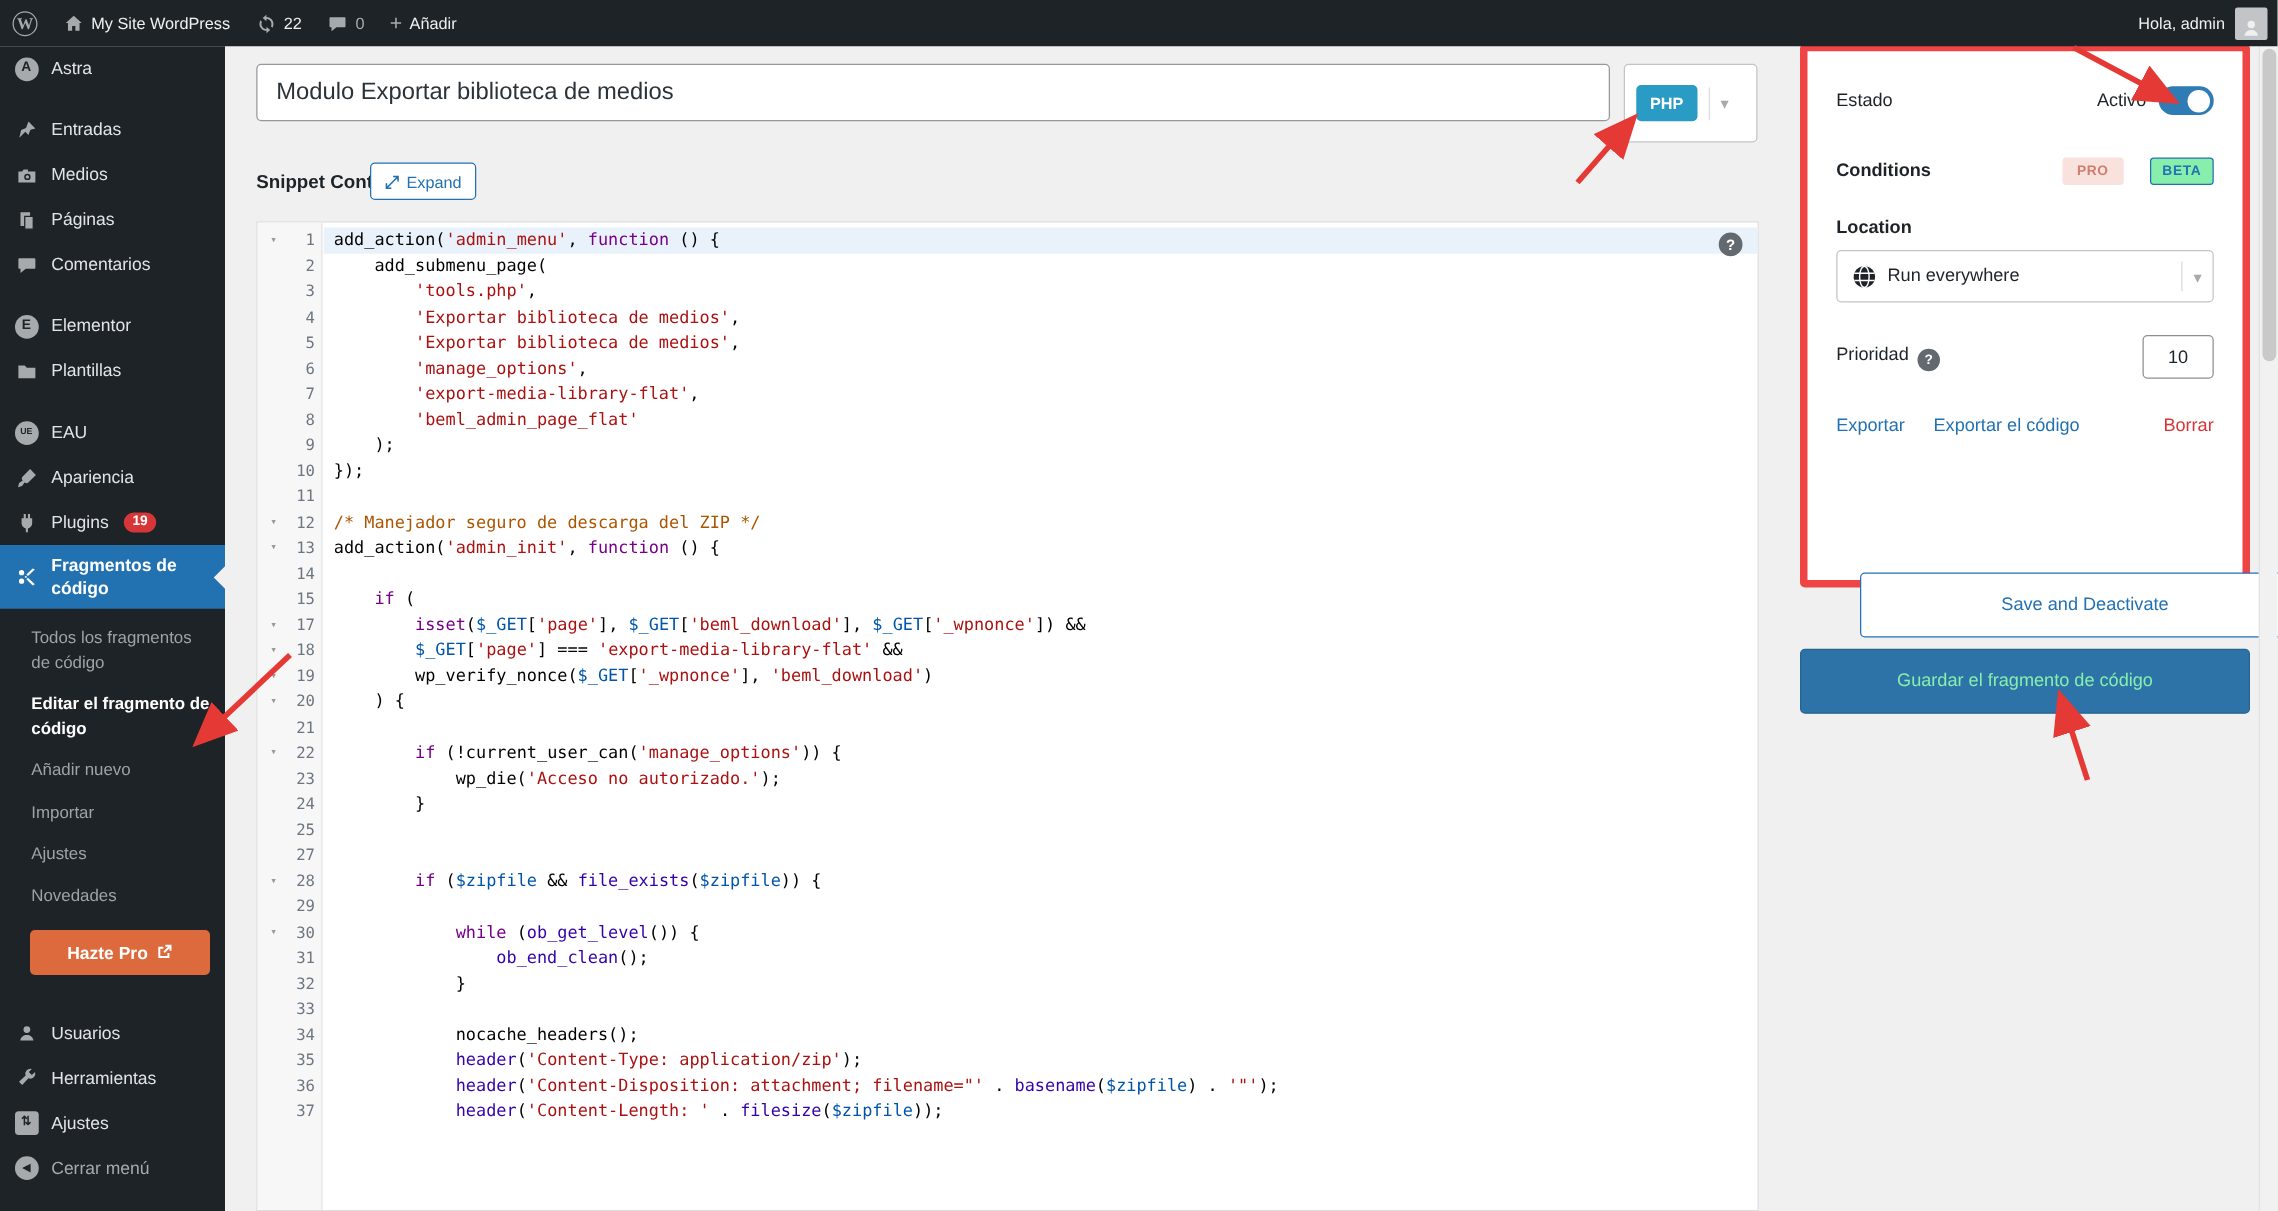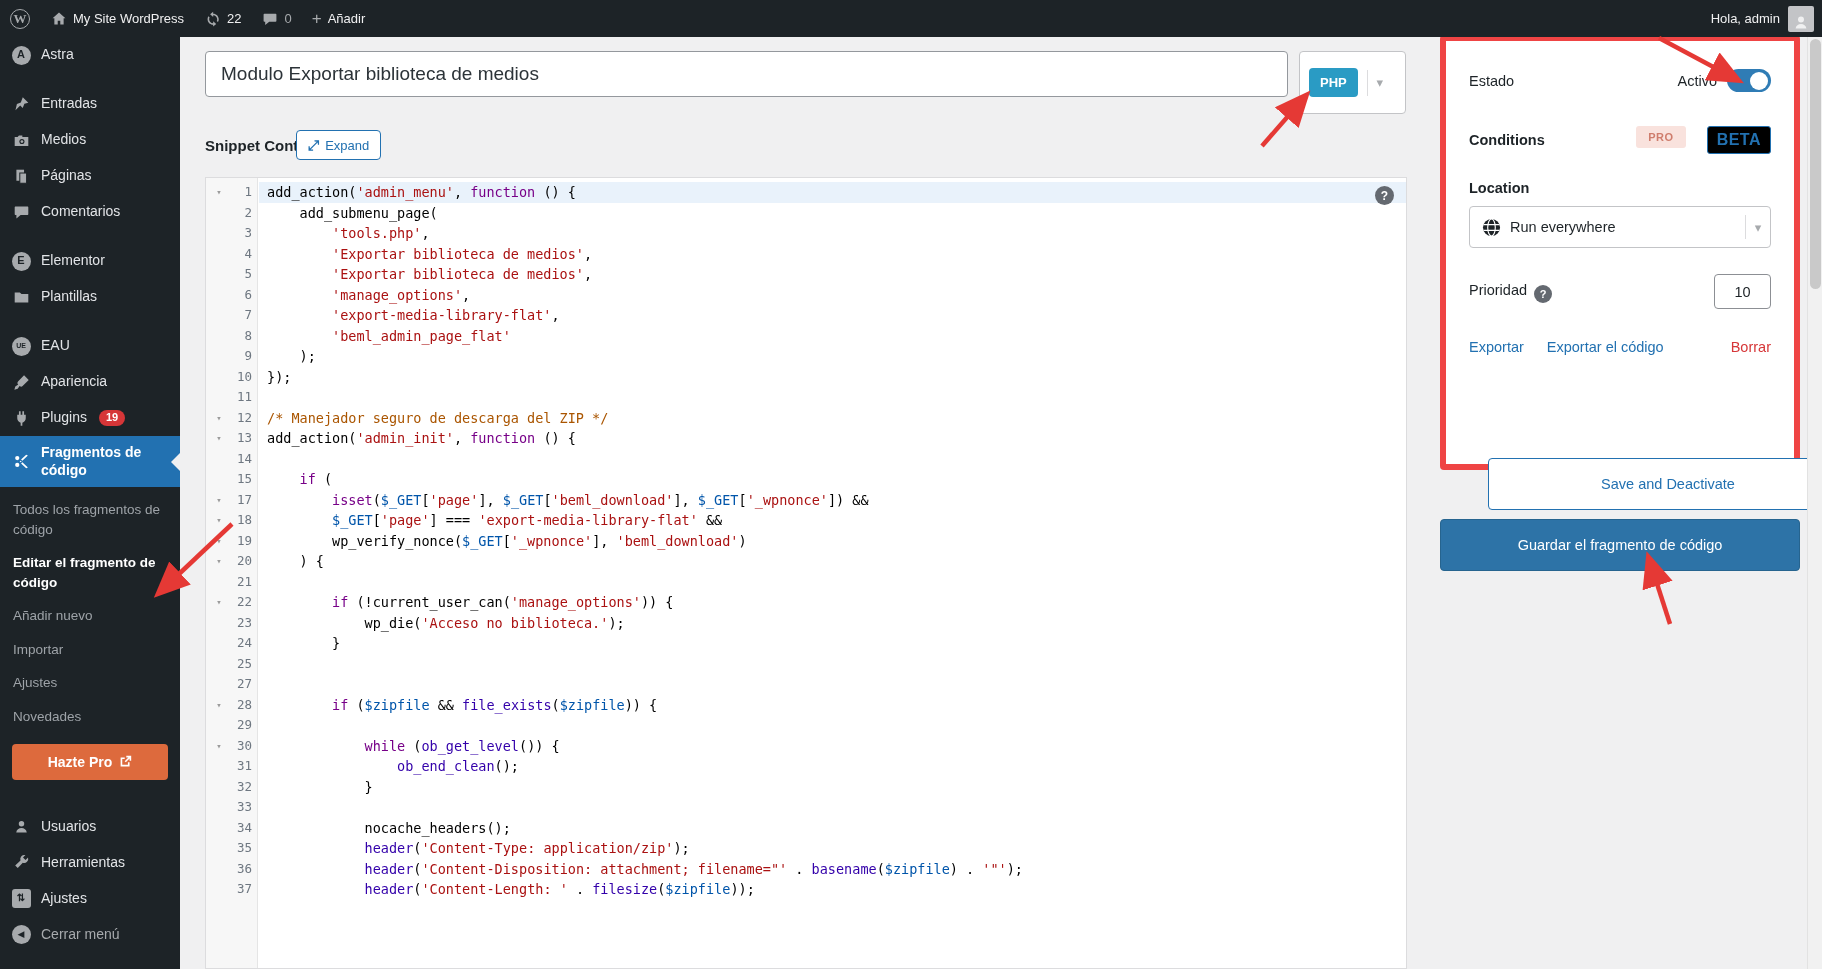--- a/index.html
+++ b/index.html
@@ -24,21 +24,21 @@
   .side-item .s-icon svg { width:17px; height:17px; fill:currentColor; }
   .side-item .s-label { color:#e2e4e7; }
   .side-item.gap { margin-top:13px; }
   .side-item.active { background:#2271b1; }
   .side-item.active .s-label { color:#fff; font-weight:bold; }
   .side-item.active .s-icon { color:#fff; }
   .side-item.active::after { content:''; position:absolute; right:0; top:50%; margin-top:-9px; border:9px solid transparent; border-right-color:#f0f0f1; }
   .circle-ic { width:19px; height:19px; border-radius:50%; background:#a7aaad; color:#1d2327; display:flex; align-items:center; justify-content:center; font-weight:bold; font-size:11px; }
   .circle-ic.small-txt { font-size:7px; letter-spacing:0; }
   .badge-red { background:#d63638; color:#fff; border-radius:9px; font-size:11px; font-weight:bold; padding:1px 7px; margin-left:2px; }
-  .submenu { padding:6px 0 4px 0; }
+  .submenu { padding:6px 0 4px 12px; }
   .submenu-item { padding:7px 12px 7px 13px; color:#9ea3a8; font-size:13.5px; line-height:1.45; cursor:pointer; }
   .submenu-item.current { color:#fff; font-weight:bold; }
   .pro-btn { margin:10px 12px 12px 12px; background:#dd6a3d; border-radius:4px; padding:10px 0; text-align:center; color:#fff; font-weight:bold; font-size:14px; cursor:pointer; display:flex; align-items:center; justify-content:center; gap:7px; }
   .pro-btn svg { width:13px; height:13px; fill:#fff; }
   .side-item.muted .s-label { color:#a7aaad; }
   .collapse-ic { width:19px; height:19px; border-radius:50%; background:#a7aaad; color:#1d2327; display:flex; align-items:center; justify-content:center; font-size:9px; }
 
   
   .main { position:absolute; left:180px; top:37px; width:1626px; height:932px; background:#f0f0f1; }
   .title-input { position:absolute; left:25px; top:14px; width:1083px; height:46px; background:#fff; border:1px solid #94989d; border-radius:4px; font-size:19px; color:#2c3338; padding:0 15px; font-family:"Liberation Sans",sans-serif; }
@@ -69,39 +69,39 @@
   .panel-card { position:absolute; left:1260px; top:-2px; width:360px; height:435px; background:#fff; border:6px solid #ef4444; border-radius:4px; padding:28px 23px 0 23px; }
   .row-between { display:flex; align-items:center; justify-content:space-between; }
   .lbl { font-size:14.5px; color:#1d2327; }
   .lbl.b { font-weight:bold; }
   .toggle-wrap { display:flex; align-items:center; gap:10px; }
   .toggle { width:44px; height:23px; background:#2f7cb5; border-radius:12px; position:relative; cursor:pointer; }
   .toggle .knob { position:absolute; right:3px; top:2.5px; width:18px; height:18px; background:#fff; border-radius:50%; }
   .cond-row { margin-top:34px; }
   .badges { display:flex; gap:21px; align-items:flex-start; }
   .pro-badge { background:#f9e2dd; color:#cf7d6d; font-size:11px; font-weight:bold; padding:5px 12px; border-radius:3px; letter-spacing:.5px; }
-  .beta-badge { background:#000000; color:#2271b1; font-size:16px; font-weight:bold; border:1px solid #2271b1; padding:4px 9px; border-radius:3px; letter-spacing:.5px; }
+  .beta-badge { background:#86efac; color:#2271b1; font-size:11px; font-weight:bold; border:1px solid #2271b1; padding:4px 9px; border-radius:3px; letter-spacing:.5px; }
   .add-cond-box { margin-top:13px; background:#f6f7f7; border:1px solid #e0e1e3; border-radius:4px; padding:9px 10px; display:flex; align-items:center; gap:13px; }
   .shuffle-btn { background:#fff; border:1px solid #2271b1; border-radius:4px; width:47px; height:28px; display:flex; align-items:center; justify-content:center; cursor:pointer; }
   .shuffle-btn svg { width:16px; height:14px; stroke:#2271b1; fill:none; stroke-width:1.8; }
   .add-cond-label { color:#2271b1; font-size:14.5px; cursor:pointer; }
   .loc-label { margin-top:26px; font-weight:bold; }
   .loc-select { margin-top:10px; height:42px; border:1px solid #c3c4c7; border-radius:4px; background:#fff; display:flex; align-items:center; cursor:pointer; }
   .loc-select .globe { margin-left:12px; width:19px; height:19px; }
   .loc-select .loc-val { margin-left:9px; font-size:14.5px; color:#1d2327; flex:1; }
   .loc-sep { width:1px; height:24px; background:#dcdcde; }
   .prio-row { margin-top:26px; }
   .q-circle { width:18px; height:18px; border-radius:50%; background:#646970; color:#fff; font-size:11px; font-weight:bold; display:inline-flex; align-items:center; justify-content:center; margin-left:7px; vertical-align:-3px; cursor:pointer; }
   .prio-input { width:57px; height:35px; border:1px solid #8c8f94; border-radius:4px; text-align:center; font-size:14.5px; color:#1d2327; font-family:"Liberation Sans",sans-serif; }
   .links-row { margin-top:30px; display:flex; align-items:center; font-size:14.5px; }
   .link-blue { color:#2271b1; cursor:pointer; text-decoration:none; }
   .link-red { color:#d63638; cursor:pointer; margin-left:auto; text-decoration:none; }
   .links-row .mid { margin-left:23px; }
   .btn-secondary { position:absolute; left:1260px; top:421px; width:360px; height:52px; background:#fff; border:1px solid #2271b1; border-radius:4px; color:#2271b1; font-size:14.5px; display:flex; align-items:center; justify-content:center; cursor:pointer;margin-left:48px; }
-  .btn-primary { position:absolute; left:1260px; top:482px; width:360px; height:52px; background:#2d73a7; border:1px solid #26648f; border-radius:4px; color:#ffffff; font-size:14.5px; display:flex; align-items:center; justify-content:center; cursor:pointer; }
+  .btn-primary { position:absolute; left:1260px; top:482px; width:360px; height:52px; background:#2d73a7; border:1px solid #26648f; border-radius:4px; color:#86efac; font-size:14.5px; display:flex; align-items:center; justify-content:center; cursor:pointer; }
 
   
   .scrollbar { position:absolute; right:0; top:37px; width:15px; height:932px; background:#f1f1f1; border-left:1px solid #e2e2e2; }
   .scroll-thumb { position:absolute; left:2px; top:2px; width:11px; height:250px; background:#c9c9c9; border-radius:6px; }
 
   
   .anno { position:absolute; left:0; top:0; width:1822px; height:969px; pointer-events:none; z-index:60; }
 </style>
 </head>
 <body>
@@ -420,21 +420,21 @@
         <div class="crow">
           <span class="fold">▾</span>
           <span class="lnum">22</span>
           <span class="gut-pad"></span>
           <span class="ctext"><span class="tk-pl">        </span><span class="tk-kw">if</span><span class="tk-pl"> (!current_user_can(</span><span class="tk-str">'manage_options'</span><span class="tk-pl">)) {</span></span>
         </div>
         <div class="crow">
           <span class="fold"></span>
           <span class="lnum">23</span>
           <span class="gut-pad"></span>
-          <span class="ctext"><span class="tk-pl">            wp_die(</span><span class="tk-str">'Acceso no biblioteca.'</span><span class="tk-pl">);</span></span>
+          <span class="ctext"><span class="tk-pl">            wp_die(</span><span class="tk-str">'Acceso no autorizado.'</span><span class="tk-pl">);</span></span>
         </div>
         <div class="crow">
           <span class="fold"></span>
           <span class="lnum">24</span>
           <span class="gut-pad"></span>
           <span class="ctext"><span class="tk-pl">        }</span></span>
         </div>
         <div class="crow">
           <span class="fold"></span>
           <span class="lnum">25</span>

